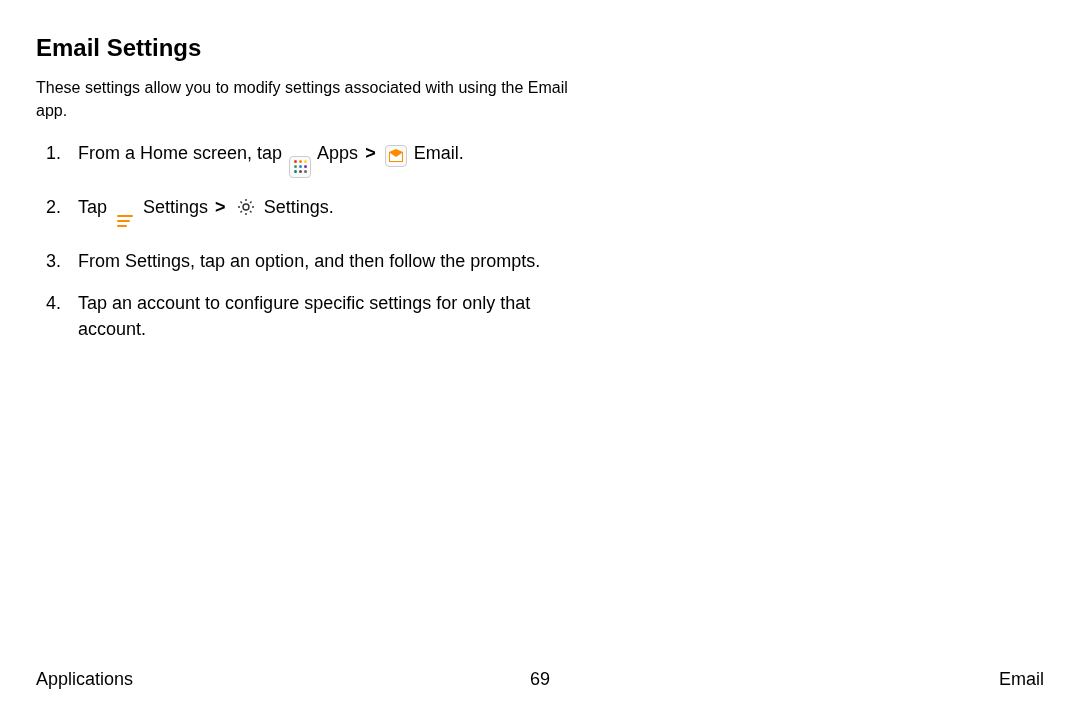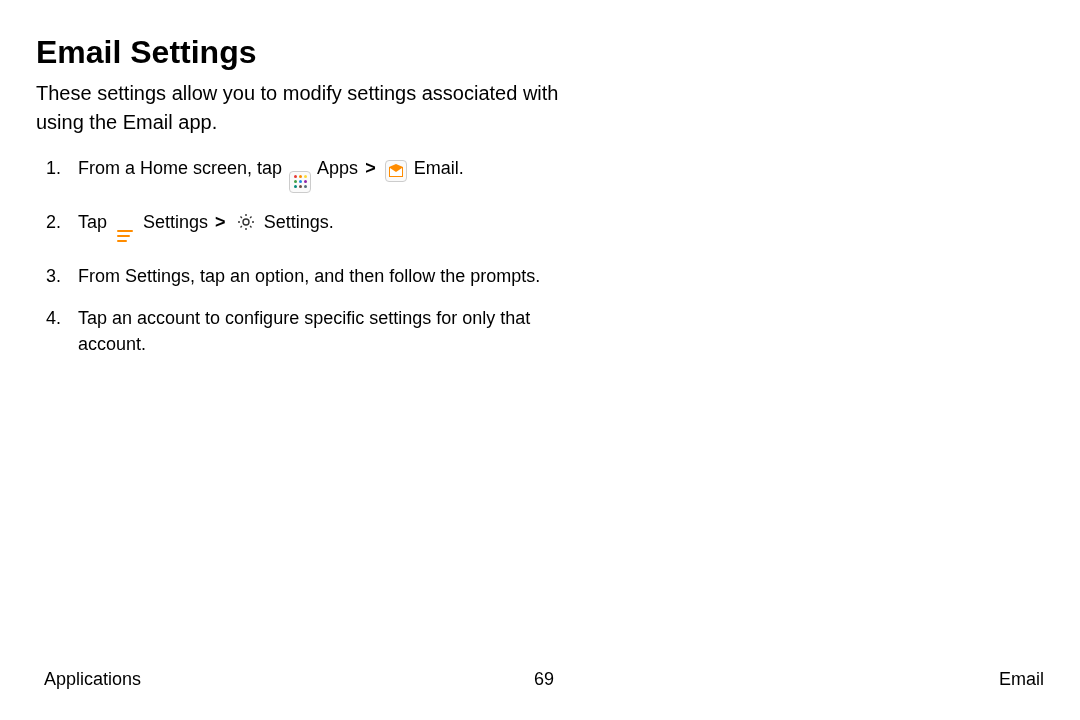--- a/index.html
+++ b/index.html
@@ -6,26 +6,26 @@
   body {
     width: 1080px;
     height: 720px;
     font-family: Arial, Helvetica, sans-serif;
     color: #000;
     background: #fff;
     position: relative;
     padding: 34px 36px 0 36px;
   }
   h1 {
-    font-size: 32px;
+    font-size: 24px;
     font-weight: 700;
-    margin-bottom: 8px;
+    margin-bottom: 14px;
   }
   .intro {
-    font-size: 20px;
+    font-size: 16px;
     line-height: 1.45;
     max-width: 540px;
     margin-bottom: 18px;
   }
   ol {
     list-style: none;
     counter-reset: item;
     max-width: 560px;
   }
   ol > li {
@@ -87,21 +87,21 @@
   }
   .mailbox-lines span{
     height:2px; background:#ff8c00; border-radius:1px;
   }
   .mailbox-lines span:nth-child(2){ width:80%; }
   .mailbox-lines span:nth-child(3){ width:60%; }
 
   .footer {
     position: absolute;
     bottom: 30px;
-    left: 44px;
+    left: 36px;
     right: 36px;
     display: flex;
     justify-content: space-between;
     font-size: 18px;
   }
   .footer .center {
     position:absolute; left:50%; transform:translateX(-50%);
   }
 </style>
 </head>

